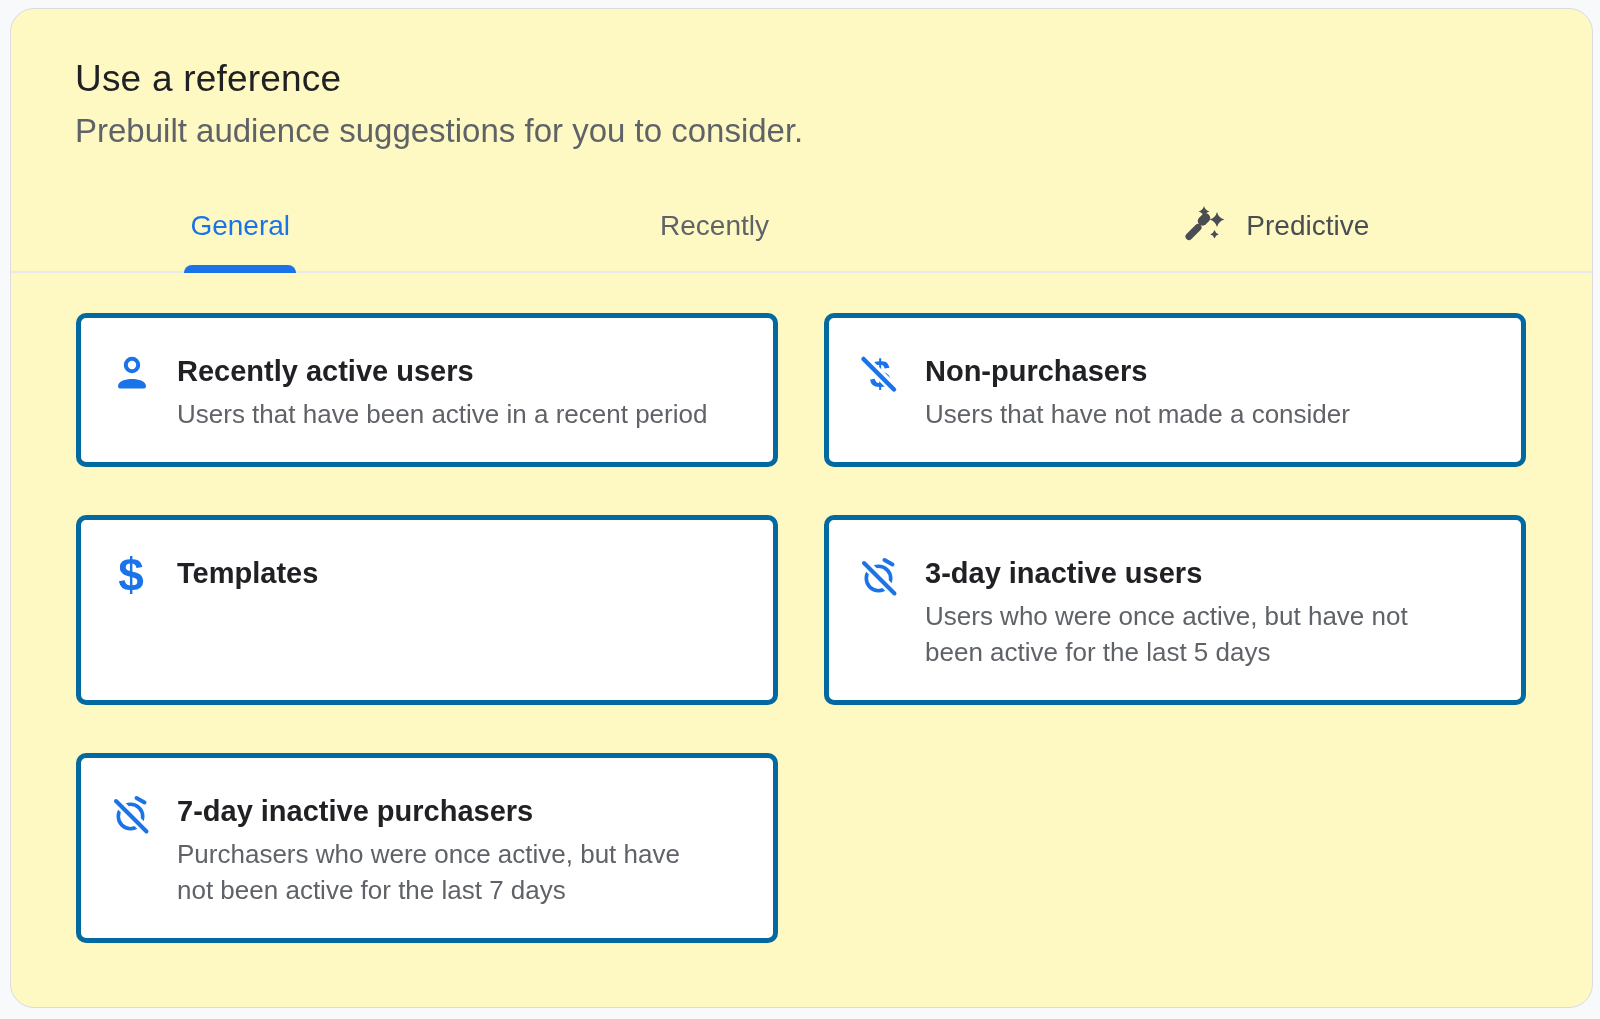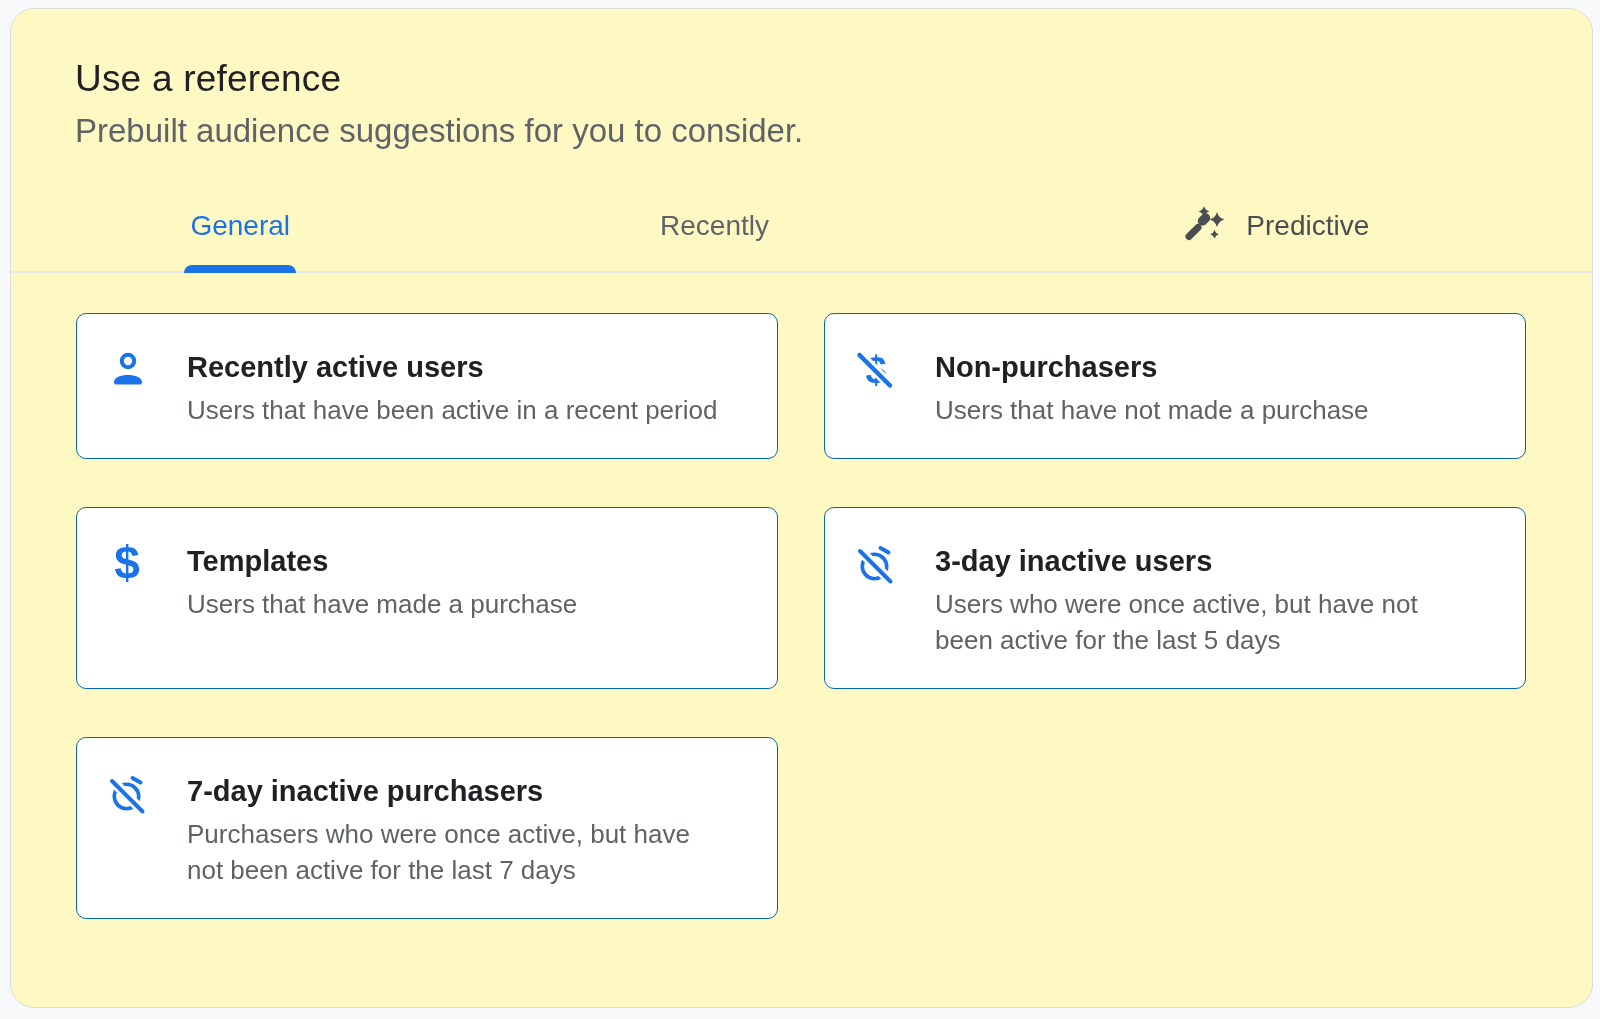--- a/index.html
+++ b/index.html
@@ -64,25 +64,25 @@
   .wand { width: 44px; height: 44px; }
   .cards {
     display: grid;
     grid-template-columns: 1fr 1fr;
     column-gap: 46px;
     row-gap: 48px;
     padding: 40px 66px 0 65px;
   }
   .card {
     background: #ffffff;
-    border: 1px solid #0369a1;
+    border: 5px solid #0369a1;
     border-radius: 10px;
     padding: 34px 12px 30px 30px;
     display: flex;
-    gap: 40px;
+    gap: 26px;
     cursor: pointer;
   }
   .card-icon { width: 40px; height: 40px; flex: 0 0 40px; margin-top: 2px; }
   .card-icon svg { width: 40px; height: 40px; overflow: visible; }
   .card-title {
     font-size: 29px;
     font-weight: bold;
     color: #202124;
     line-height: 38px;
   }
@@ -142,33 +142,32 @@
     <div class="card">
       <span class="card-icon">
         <svg viewBox="0 0 40 40">
           <text x="21" y="33" font-size="38" font-weight="bold" fill="#1a73e8" text-anchor="middle" font-family="Liberation Sans, sans-serif">$</text>
           <line x1="3" y1="3" x2="37" y2="37" stroke="#ffffff" stroke-width="10"></line>
           <line x1="4.5" y1="5" x2="35" y2="35.5" stroke="#1a73e8" stroke-width="4.5" stroke-linecap="round"></line>
         </svg>
       </span>
       <div>
         <div class="card-title">Non-purchasers</div>
-        <div class="card-desc">Users that have not made a purchase</div>
+        <div class="card-desc">Users that have not made a consider</div>
       </div>
     </div>
 
     <div class="card">
       <span class="card-icon">
         <svg viewBox="0 0 40 40">
           <text x="20" y="35" font-size="46" font-weight="bold" fill="#1a73e8" text-anchor="middle" font-family="Liberation Sans, sans-serif">$</text>
         </svg>
       </span>
       <div>
         <div class="card-title">Templates</div>
-        <div class="card-desc">Users that have made a purchase</div>
       </div>
     </div>
 
     <div class="card two-line">
       <span class="card-icon">
         <svg viewBox="0 0 40 40">
           <circle cx="19.5" cy="22.5" r="12.2" fill="none" stroke="#1a73e8" stroke-width="3.6"></circle>
           <line x1="25.5" y1="4" x2="33.5" y2="8.5" stroke="#1a73e8" stroke-width="4" stroke-linecap="round"></line>
           <line x1="3" y1="4.5" x2="37" y2="38.5" stroke="#ffffff" stroke-width="10"></line>
           <line x1="5" y1="7" x2="35.5" y2="37.5" stroke="#1a73e8" stroke-width="4" stroke-linecap="round"></line>

